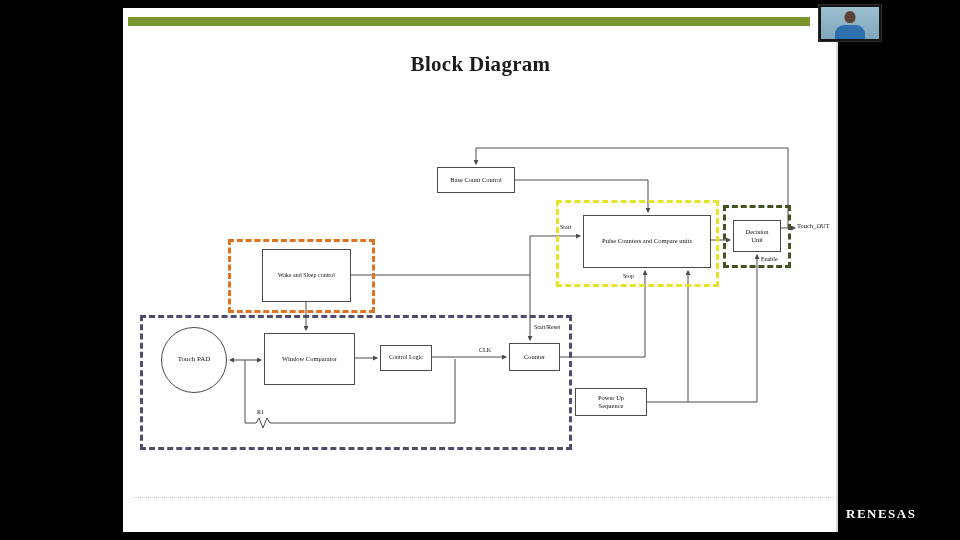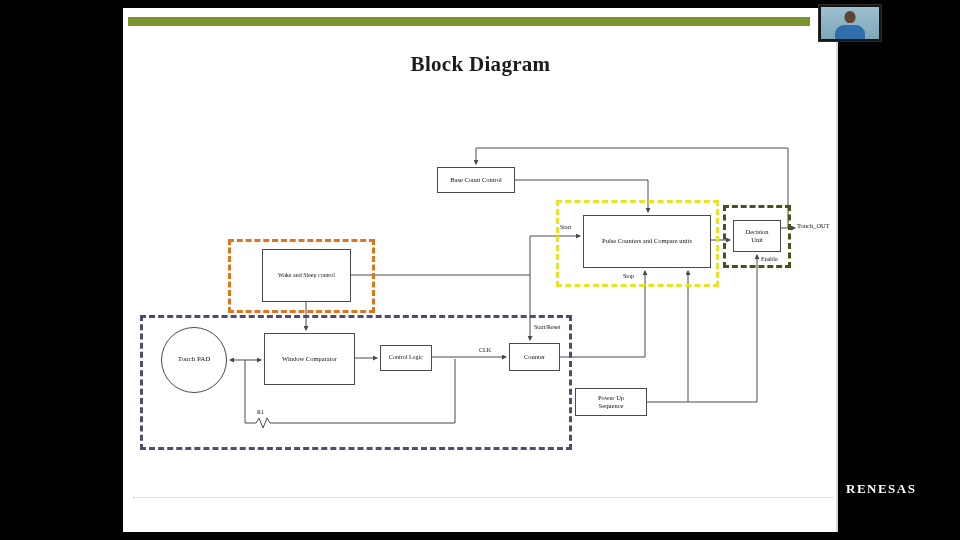--- a/index.html
+++ b/index.html
@@ -37,21 +37,21 @@
   #l-enable{left:761px;top:256px;}
   #l-startreset{left:534px;top:324px;}
   #l-clk{left:479px;top:347px;}
   #l-r1{left:257px;top:409px;}
 
   .webcam{position:absolute;left:818px;top:4px;width:64px;height:38px;background:#161616;border:1px solid #2c2c2c;z-index:10;box-sizing:border-box;}
   .webcam .feed{position:absolute;left:2px;top:2px;right:2px;bottom:2px;background:linear-gradient(#9cc0cf,#7fa7ba);overflow:hidden;}
   .webcam .head{position:absolute;left:50%;top:4px;transform:translateX(-50%);width:11px;height:12px;border-radius:50% 50% 45% 45%;background:#5d4334;}
   .webcam .body{position:absolute;left:50%;bottom:0;transform:translateX(-50%);width:30px;height:14px;border-radius:9px 9px 0 0;background:#2f6fae;}
 
-  .logo{position:absolute;left:846px;top:481px;width:110px;color:#ffffff;font-size:13px;font-weight:700;letter-spacing:1.5px;z-index:10;}
+  .logo{position:absolute;left:846px;top:506px;width:110px;color:#ffffff;font-size:13px;font-weight:700;letter-spacing:1.5px;z-index:10;}
 </style>
 </head>
 <body>
 
 <div class="screen">
 
   <div class="slide"></div>
   <div class="accent-bar" style="background: rgb(122, 148, 46);"></div>
   <h1 class="slide-title">Block Diagram</h1>
   <div class="footer-divider"></div>

